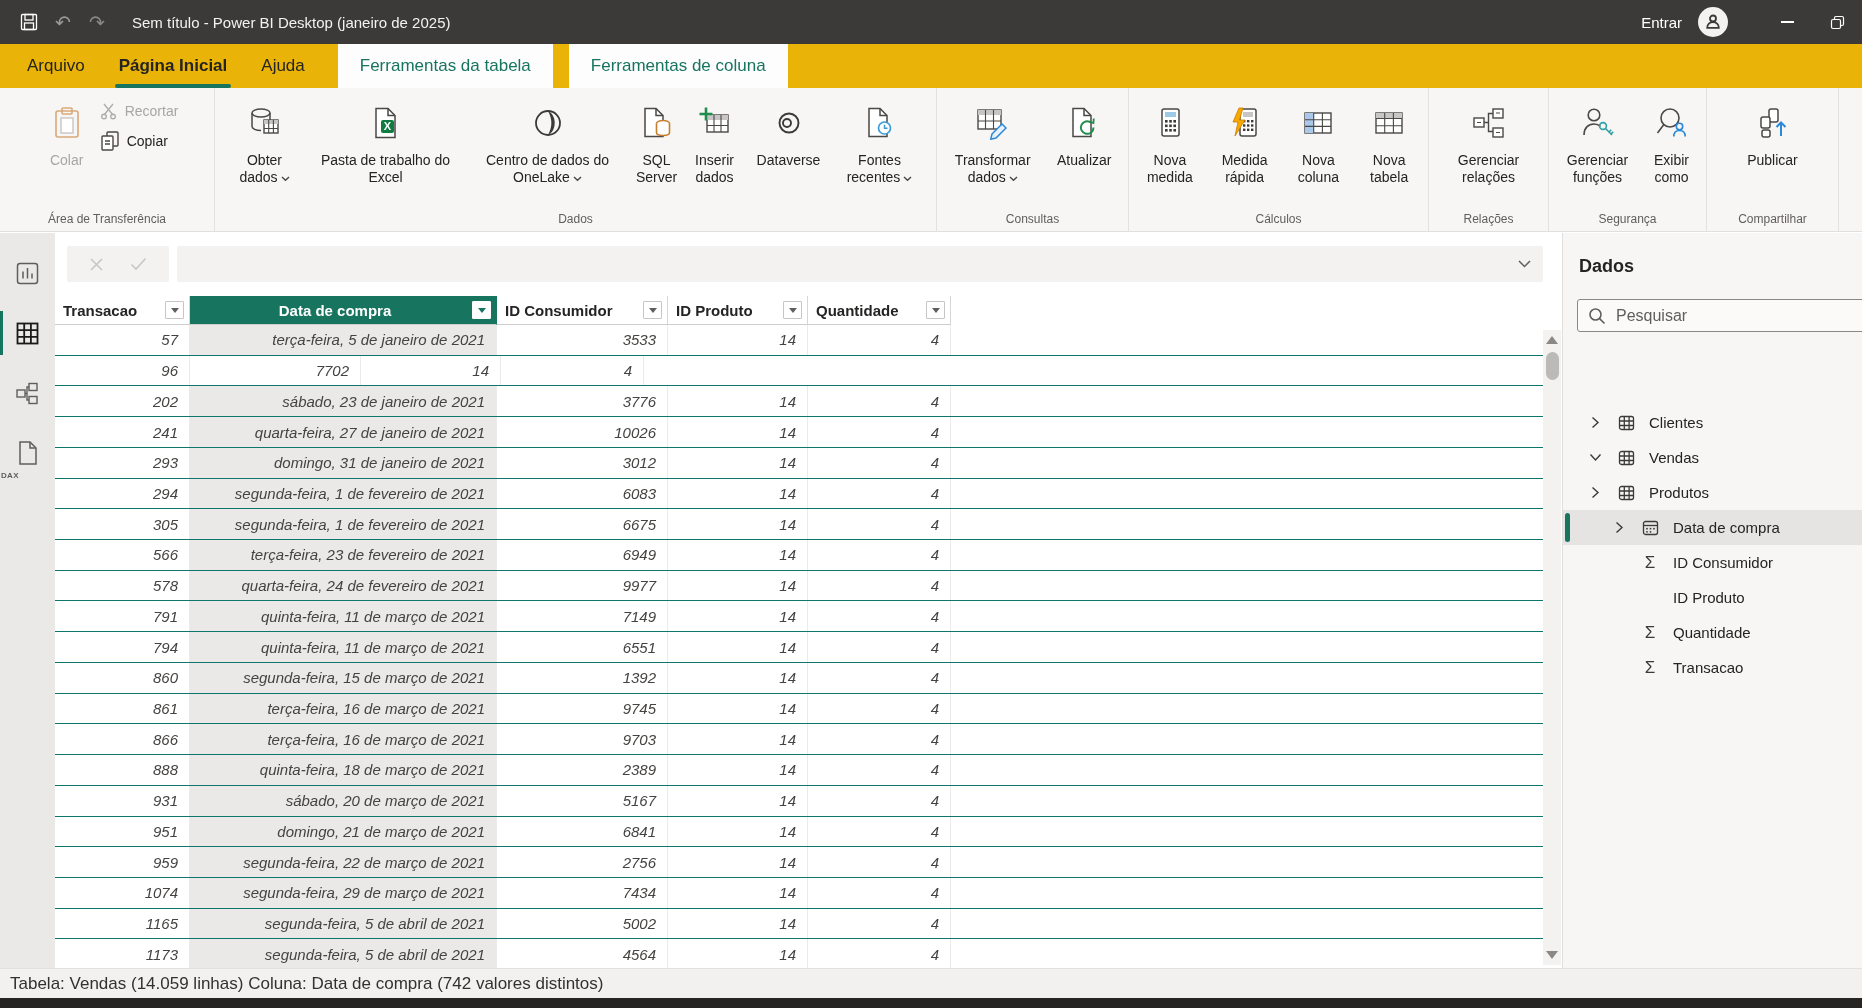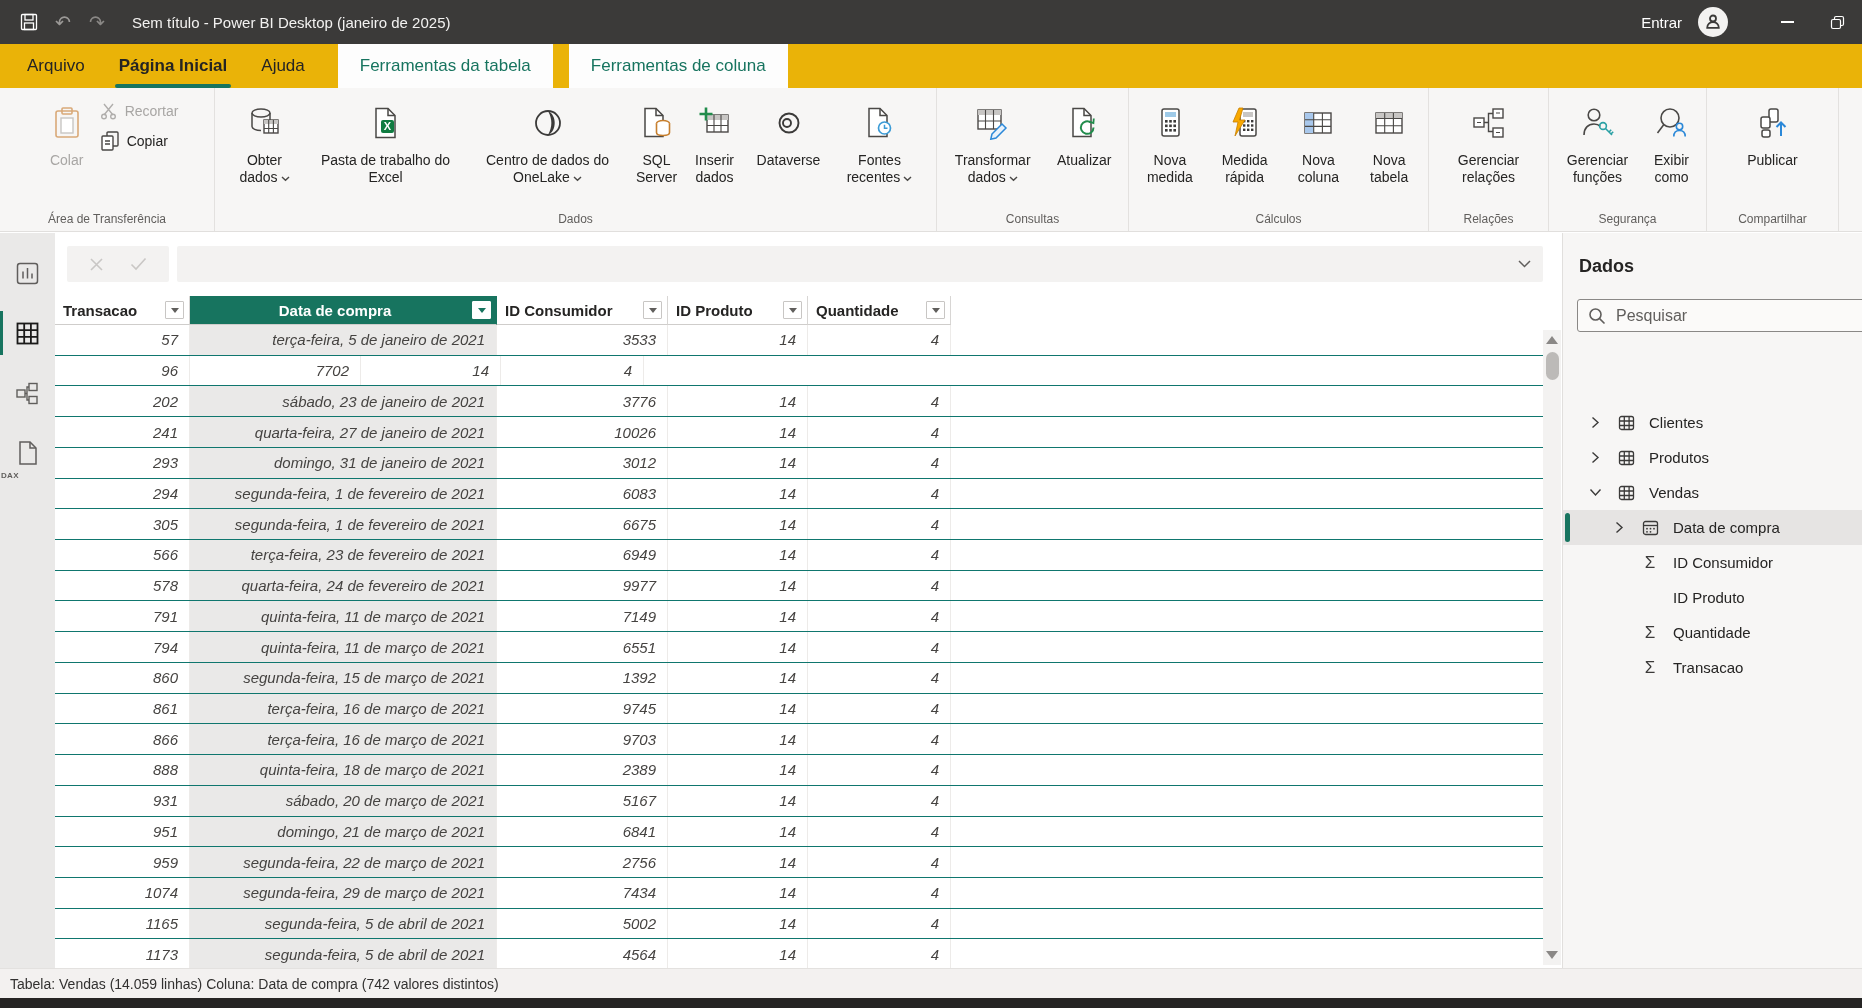--- a/index.html
+++ b/index.html
@@ -84,21 +84,21 @@
   .titem { position:relative; display:flex; align-items:center; height:35px; padding-left:22px; gap:10px; font-size:15px; color:#252423; }
   .titem.child { padding-left:46px; }
   .titem.selected { background:#e6e4e3; }
   .titem.selected::before { content:""; position:absolute; left:2px; top:3px; bottom:3px; width:5px; border-radius:3px; background:var(--accent,#17745f); }
   .slot-chev { width:20px; display:flex; align-items:center; justify-content:center; }
   .slot-icon { width:22px; display:flex; align-items:center; justify-content:center; }
   .sigma { font-size:17px; color:#3b3a39; }
   .tlabel { margin-left:2px; }
 
   
-  .statusbar { position:absolute; left:0; right:0; bottom:10px; height:30px; background:#f3f1f0; border-top:1px solid #e3e1df; display:flex; align-items:center; padding-left:10px; font-size:14px; color:#323130; }
+  .statusbar { position:absolute; left:0; right:0; bottom:10px; height:30px; background:#f3f1f0; border-top:1px solid #e3e1df; display:flex; align-items:center; padding-left:10px; font-size:17px; color:#323130; }
   .bottomstrip { position:absolute; left:0; right:0; bottom:0; height:10px; background:#262524; }
 </style>
 </head>
 <body>
 
 <div id="app">
 
   <div class="titlebar">
     <div class="tb-icon">
       <svg class="ic" width="20" height="20" viewBox="0 0 20 20">
@@ -750,49 +750,49 @@
               <g fill="none" stroke="#3b3a39" stroke-width="1.3">
                 <rect x="1.5" y="1.5" width="14" height="13" rx="2"></rect>
                 <path d="M1.5 6 h14 M1.5 10.5 h14 M6.3 1.5 v13 M11.1 1.5 v13"></path>
               </g>
             </svg>
           </span>
         <span class="tlabel">Clientes</span>
       </div>
       <div class="titem">
         <span class="slot-chev">
-            <svg class="ic" width="9" height="13" viewBox="0 0 9 13">
-              <path d="M1.5 1.5 L7 6.5 L1.5 11.5" fill="none" stroke="#3b3a39" stroke-width="1.4"></path>
+            <svg class="ic" width="13" height="9" viewBox="0 0 13 9">
+              <path d="M1.5 1.5 L6.5 7 L11.5 1.5" fill="none" stroke="#3b3a39" stroke-width="1.4"></path>
             </svg>
           </span>
         <span class="slot-icon">
             <svg class="ic" width="17" height="16" viewBox="0 0 17 16">
               <g fill="none" stroke="#3b3a39" stroke-width="1.3">
                 <rect x="1.5" y="1.5" width="14" height="13" rx="2"></rect>
                 <path d="M1.5 6 h14 M1.5 10.5 h14 M6.3 1.5 v13 M11.1 1.5 v13"></path>
               </g>
             </svg>
           </span>
-        <span class="tlabel">Produtos</span>
+        <span class="tlabel">Vendas</span>
       </div>
       <div class="titem">
         <span class="slot-chev">
-            <svg class="ic" width="13" height="9" viewBox="0 0 13 9">
-              <path d="M1.5 1.5 L6.5 7 L11.5 1.5" fill="none" stroke="#3b3a39" stroke-width="1.4"></path>
+            <svg class="ic" width="9" height="13" viewBox="0 0 9 13">
+              <path d="M1.5 1.5 L7 6.5 L1.5 11.5" fill="none" stroke="#3b3a39" stroke-width="1.4"></path>
             </svg>
           </span>
         <span class="slot-icon">
             <svg class="ic" width="17" height="16" viewBox="0 0 17 16">
               <g fill="none" stroke="#3b3a39" stroke-width="1.3">
                 <rect x="1.5" y="1.5" width="14" height="13" rx="2"></rect>
                 <path d="M1.5 6 h14 M1.5 10.5 h14 M6.3 1.5 v13 M11.1 1.5 v13"></path>
               </g>
             </svg>
           </span>
-        <span class="tlabel">Vendas</span>
+        <span class="tlabel">Produtos</span>
       </div>
       <div class="titem child selected">
         <span class="slot-chev">
             <svg class="ic" width="9" height="13" viewBox="0 0 9 13">
               <path d="M1.5 1.5 L7 6.5 L1.5 11.5" fill="none" stroke="#3b3a39" stroke-width="1.4"></path>
             </svg>
           </span>
         <span class="slot-icon">
             <svg class="ic" width="17" height="16" viewBox="0 0 17 16">
               <g fill="none" stroke="#3b3a39" stroke-width="1.3">

